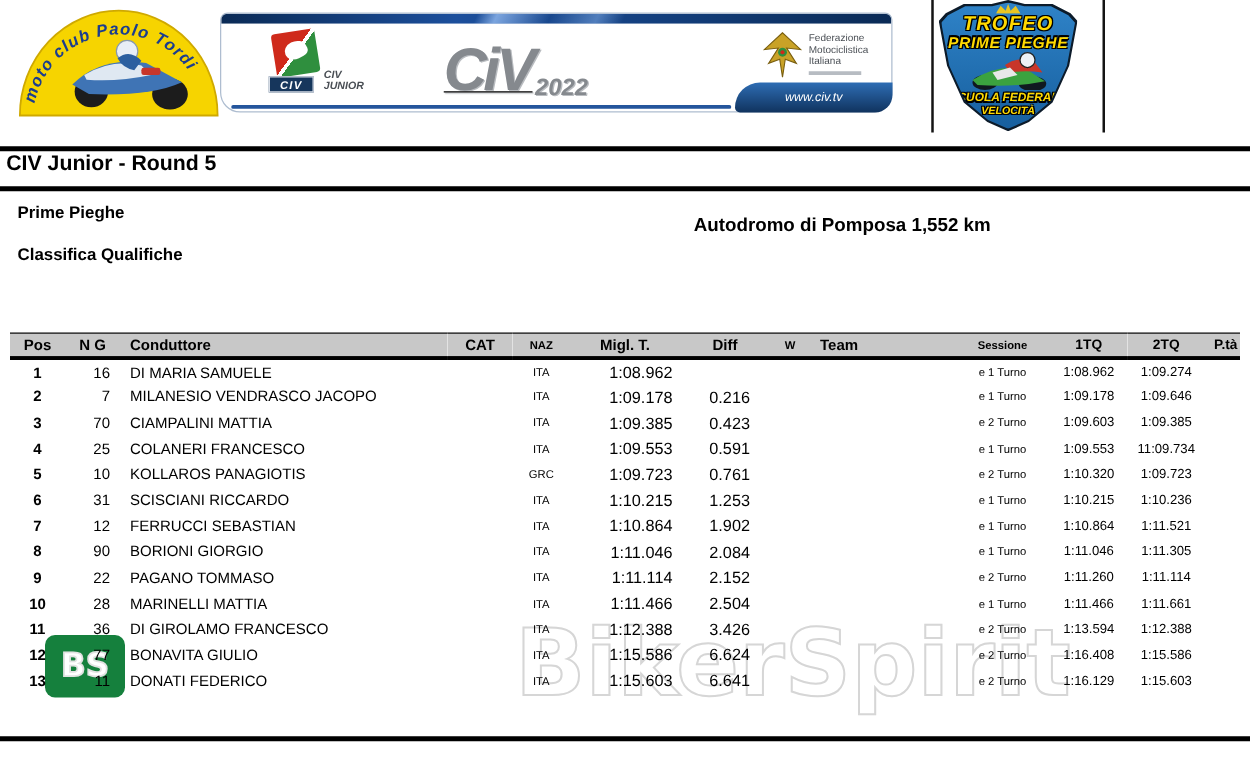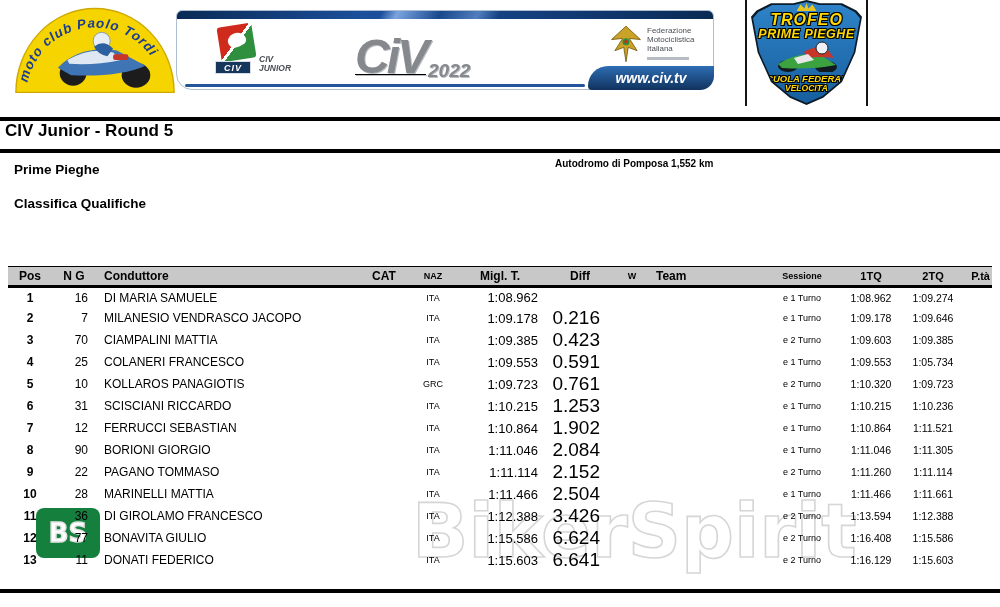--- a/index.html
+++ b/index.html
@@ -14,21 +14,21 @@
   .banner { position:absolute; left:176px; top:10px; width:538px; height:80px;
             background:#fff; border:1px solid #aebdd0; border-radius:6px 6px 16px 16px; }
   .banner-topbar { position:absolute; left:0; top:0; right:0; height:8px; border-radius:5px 5px 0 0;
      background-image:linear-gradient(115deg, rgba(140,180,235,0) 38%, rgba(140,180,235,.85) 41%, rgba(140,180,235,0) 49%, rgba(120,165,225,.6) 56%, rgba(120,165,225,0) 60%),
                       linear-gradient(90deg,#0a2a55,#1c4f9c 35%,#123c78 70%,#0a2a55); }
   .banner-bottomline { position:absolute; left:8px; right:128px; bottom:2px; height:3px;
      background:#24559c; border-radius:2px; }
   .civtv-band { position:absolute; right:-1px; bottom:-1px; width:126px; height:24px;
      background:linear-gradient(#2e6db4,#10335e); border-radius:20px 0 14px 4px;
      display:flex; align-items:center; justify-content:center; }
-  .civtv-band span { color:#fff; font-style:italic; font-weight:bold; font-size:14px;text-align:center; }
+  .civtv-band span { color:#fff; font-style:italic; font-weight:normal; font-size:10px;text-align:center; }
 
   .civ-junior { position:absolute; left:38px; top:12px; width:130px; height:62px; }
   .cj-flag { position:absolute; left:4px; top:2px; width:35px; height:35px; transform:rotate(-9deg);
      background:linear-gradient(135deg,#cf2a1b 0 47%,#ffffff 47% 53%,#2f8f3e 53%); border-radius:3px; }
   .cj-bike { position:absolute; left:9px; top:8px; width:18px; height:14px; background:#fff;
      border-radius:60% 70% 40% 60%; transform:rotate(-18deg); }
   .cj-box { position:absolute; left:0; top:38px; width:36px; height:13px; background:#16365c;
      border:1px solid #d7dde6; color:#fff; font-weight:bold; font-style:italic; font-size:9px;
      display:flex; align-items:center; justify-content:center; letter-spacing:1px; }
   .cj-label { position:absolute; left:44px; top:32px; font-size:8.5px; font-style:italic;
@@ -38,21 +38,21 @@
   .civ-big { font-size:48px; font-weight:900; font-style:italic; color:#85898e;
      letter-spacing:-3px; text-shadow:1px 1px 0 #b9bcc0; }
   .civ-year { font-size:19px; font-weight:900; font-style:italic; color:#85898e;
      position:relative; top:4px; left:2px; text-shadow:1px 1px 0 #b9bcc0; }
 
   .fmi { position:absolute; left:432px; top:13px; width:100px; height:48px; }
   .fmi svg { position:absolute; left:0; top:0; }
   .fmi-text { position:absolute; left:38px; top:2px; font-size:8px; line-height:9px; color:#4a4f55; }
   .fmi-tagline { position:absolute; left:38px; top:33px; width:42px; height:3px; background:#b7bcc2; }
 
-  .trofeo-wrap { position:absolute; left:745px; top:0; width:123px; height:106px; }
+  .trofeo-wrap { position:absolute; left:745px; top:0; width:139px; height:106px; }
   .vbar { position:absolute; top:0; width:2px; height:106px; background:#141414; }
   .vbar.left { left:0; } .vbar.right { right:0; }
   .shield-outer { position:absolute; left:6px; top:0; width:111px; height:105px; background:#0c1b2a;
      clip-path:polygon(50% 0%,62% 3%,82% 3%,95% 10%,100% 16%,94% 50%,82% 78%,65% 93%,50% 100%,35% 93%,18% 78%,6% 50%,0% 16%,5% 10%,18% 3%,38% 3%); }
   .shield-inner { position:absolute; left:2px; top:2px; width:107px; height:101px; background:linear-gradient(#2f83c8,#175f9e);
      clip-path:polygon(50% 0%,62% 3%,82% 3%,95% 10%,100% 16%,94% 50%,82% 78%,65% 93%,50% 100%,35% 93%,18% 78%,6% 50%,0% 16%,5% 10%,18% 3%,38% 3%);
      text-align:center; }
   .shield-eagle { width:20px; height:8px; margin:1px auto 0; background:#e9c522;
      clip-path:polygon(0 100%,20% 20%,40% 70%,50% 0,60% 70%,80% 20%,100% 100%); }
   .outline-yellow { color:#ffd900; font-weight:900; font-style:italic;
@@ -73,21 +73,21 @@
   .pomposa-l2 { position:absolute; left:0; top:48px; width:100%; text-align:center; font-size:24.5px;
      letter-spacing:.5px; z-index:2; }
 
   
   .rule { position:absolute; left:0; width:1000px; background:#000; }
   .rule-1 { top:117px; height:4px; }
   .rule-2 { top:149px; height:4px; }
   .rule-bottom { top:589px; height:4px; }
   .page-title { position:absolute; left:5px; top:121px; font-size:17px; font-weight:bold; }
   .event-name { position:absolute; left:14px; top:162px; font-size:13.5px; font-weight:bold; }
-  .track-info { position:absolute; left:555px; top:158px; font-size:10px; font-weight:bold; }
+  .track-info { position:absolute; left:555px; top:172px; font-size:15px; font-weight:bold; }
   .classification { position:absolute; left:14px; top:196px; font-size:13.5px; font-weight:bold; }
 
   
   .watermark { position:absolute; left:412px; top:488px; z-index:0; pointer-events:none;
      font-family:"DejaVu Sans", sans-serif; font-size:74px; font-weight:bold; color:#fff;
      -webkit-text-stroke:1.6px #d6d6d6; letter-spacing:0; }
   .bs-badge { position:absolute; left:36px; top:508px; width:64px; height:50px; z-index:0;
      background:#15803d; border-radius:8px; display:flex; align-items:center; justify-content:center;
      font-family:"DejaVu Sans", sans-serif; font-size:26px; font-weight:900; color:#fff;
      -webkit-text-stroke:1.4px #e2e2e2; pointer-events:none; }
@@ -100,21 +100,21 @@
   .results th.small { font-size:9px; }
   .results th.mid { font-size:11px; }
   .results th.al { text-align:left; padding-left:8px; }
   .results th.ar { text-align:right; padding-right:2px; }
   .results td { height:20.65px; font-size:12px; text-align:center; white-space:nowrap; overflow:hidden; }
   td.c-pos { font-weight:bold; }
   td.c-num { text-align:right; padding-right:8px; }
   td.c-name { text-align:left; padding-left:8px; }
   td.c-naz { font-size:9px; }
   td.c-best { text-align:right; padding-right:6px; font-size:13px; }
-  td.c-diff { text-align:right; padding-right:16px; font-size:19px; }
+  td.c-diff { text-align:right; padding-right:16px; font-size:13px; }
   td.c-session { font-size:9px; }
   td.c-t1, td.c-t2 { font-size:10.5px; }
   td.c-pta { text-align:right; padding-right:2px; }
 
   col.w-pos{width:44px} col.w-num{width:44px} col.w-name{width:262px} col.w-cat{width:52px}
   col.w-naz{width:46px} col.w-best{width:88px} col.w-diff{width:72px} col.w-w{width:32px}
   col.w-team{width:116px} col.w-session{width:76px} col.w-t1{width:62px} col.w-t2{width:62px}
   col.w-pta{width:28px}
 </style>
 </head>
@@ -301,21 +301,21 @@
       <td class="c-num">25</td>
       <td class="c-name">COLANERI FRANCESCO</td>
       <td class="c-cat"></td>
       <td class="c-naz">ITA</td>
       <td class="c-best">1:09.553</td>
       <td class="c-diff">0.591</td>
       <td class="c-w"></td>
       <td class="c-team"></td>
       <td class="c-session">e 1 Turno</td>
       <td class="c-t1">1:09.553</td>
-      <td class="c-t2">1:05.734</td>
+      <td class="c-t2">11:09.734</td>
       <td class="c-pta"></td>
     </tr>
 
     <tr>
       <td class="c-pos">5</td>
       <td class="c-num">10</td>
       <td class="c-name">KOLLAROS PANAGIOTIS</td>
       <td class="c-cat"></td>
       <td class="c-naz">GRC</td>
       <td class="c-best">1:09.723</td>

